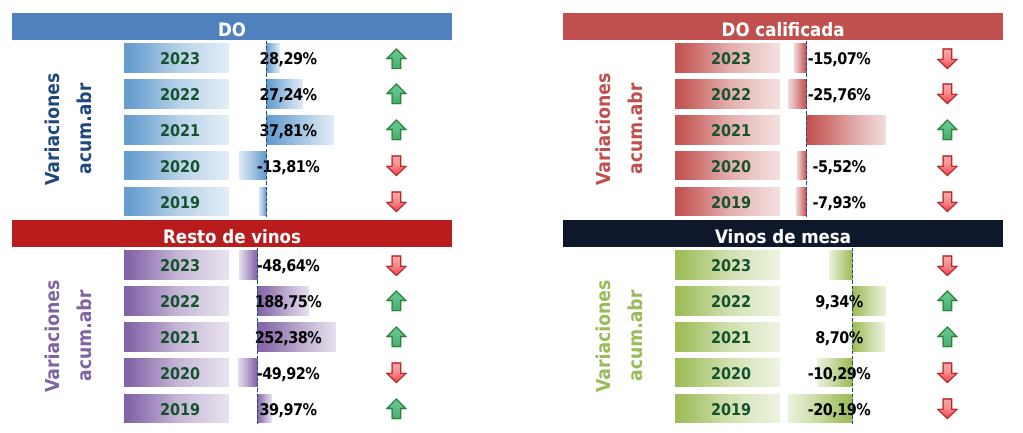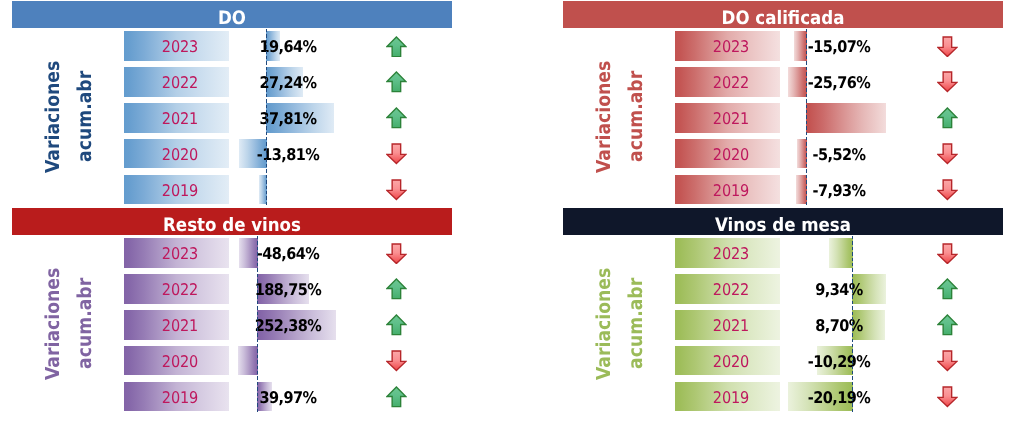--- a/index.html
+++ b/index.html
@@ -2,21 +2,21 @@
 <html><head>
 <meta charset="utf-8">
 <title>Variaciones acum.abr</title>
 <style>
   html,body{margin:0;padding:0;background:#fff;}
   body{width:1023px;height:433px;overflow:hidden;background:#fff;
        font-family:"DejaVu Sans Condensed","DejaVu Sans",sans-serif;
        -webkit-font-smoothing:antialiased;text-rendering:geometricPrecision;}
   #root{position:relative;width:1023px;height:433px;background:#fff;}
 
-  .panel{position:absolute;width:451px;height:210px;}
+  .panel{position:absolute;width:451px;height:210px;margin-top:12px;}
 
   .phead{position:absolute;left:12px;top:1.1px;width:440px;height:26.7px;}
   .phead-label{position:absolute;left:0;top:4.6px;width:440px;height:26.7px;
        display:flex;align-items:center;justify-content:center;
        color:#fff;font-weight:bold;font-size:18.5px;line-height:1;}
 
   .sidewrap{position:absolute;left:0;top:0;width:120px;height:210px;}
   .side{position:absolute;font-weight:bold;font-size:19.2px;line-height:1;
         white-space:nowrap;transform:rotate(-90deg);transform-origin:0 0;}
   .side1{left:42.6px;top:173px;}
@@ -26,21 +26,21 @@
   .row{position:absolute;left:0;top:0;width:451px;height:210px;}
 
   .axis{position:absolute;top:29px;height:178px;width:1.25px;
         background:repeating-linear-gradient(to bottom,
           #1F497D 0,#1F497D 3.3px,rgba(255,255,255,0) 3.3px,rgba(255,255,255,0) 5.4px);}
 
   .ybar{position:absolute;left:124px;width:105px;height:29.7px;}
   .vbar{position:absolute;height:29.7px;}
   .ylabel{position:absolute;left:124px;width:112px;height:29.7px;
           display:flex;align-items:center;justify-content:center;
-          font-weight:normal;font-size:16.1px;color:#be185d;line-height:1;letter-spacing:-0.12px;}
+          font-weight:bold;font-size:16.1px;color:#14532d;line-height:1;letter-spacing:-0.12px;}
   .vlabel{position:absolute;left:218px;width:140px;height:29.7px;
           display:flex;align-items:center;justify-content:center;white-space:nowrap;
           font-weight:bold;font-size:16.1px;color:#000;line-height:1;letter-spacing:-0.55px;}
   .arrow{position:absolute;left:386.1px;width:20.8px;height:21.6px;}
   .arrow-svg{display:block;width:20.8px;height:21.6px;}
 
   .p1{left:0px;top:0px}
   .p1 .phead{background:#4E81BD}
   .p1 .side{color:#1F497D}
   .p1 .axis{left:265.8px}
@@ -110,21 +110,21 @@
   </div>
   <div class="sidewrap">
     <span class="side side1">Variaciones</span>
     <span class="side side2">acum.abr</span>
   </div>
   <div class="plot">
     <div class="row r1">
       <div class="ybar"></div>
       <div class="ylabel">2023</div>
       <div class="vbar"></div>
-      <div class="vlabel">19,64%</div>
+      <div class="vlabel">28,29%</div>
       <div class="arrow">
             <svg class="arrow-svg" viewBox="0 0 100 103">
               <defs>
                 <linearGradient id="gup00" x1="0" y1="0" x2="0" y2="1">
                   <stop offset="0" stop-color="#6CC793"></stop>
                   <stop offset=".45" stop-color="#5EBF89"></stop>
                   <stop offset="1" stop-color="#45AE6C"></stop>
                 </linearGradient>
               </defs>
               <path d="M50 4.5 L95.5 50 L70.5 50 L70.5 98.5 L29.5 98.5 L29.5 50 L4.5 50 Z" fill="url(#gup00)" stroke="#2C8239" stroke-width="6.6" stroke-linejoin="miter"></path>
@@ -366,20 +366,21 @@
                 </linearGradient>
               </defs>
               <path d="M50 4.5 L95.5 50 L70.5 50 L70.5 98.5 L29.5 98.5 L29.5 50 L4.5 50 Z" fill="url(#gup22)" stroke="#2C8239" stroke-width="6.6" stroke-linejoin="miter"></path>
             </svg>
           </div>
     </div>
     <div class="row r4">
       <div class="ybar"></div>
       <div class="ylabel">2020</div>
       <div class="vbar"></div>
+      <div class="vlabel">-49,92%</div>
       <div class="arrow">
             <svg class="arrow-svg" viewBox="0 0 100 103">
               <defs>
                 <linearGradient id="gdown23" x1="0" y1="0" x2="0" y2="1">
                   <stop offset="0" stop-color="#FBA7A8"></stop>
                   <stop offset=".45" stop-color="#FA9092"></stop>
                   <stop offset="1" stop-color="#EF4548"></stop>
                 </linearGradient>
               </defs>
               <path d="M50 98.5 L95.5 54.5 L70.5 54.5 L70.5 4.5 L29.5 4.5 L29.5 54.5 L4.5 54.5 Z" fill="url(#gdown23)" stroke="#B6262A" stroke-width="6.6" stroke-linejoin="miter"></path>

